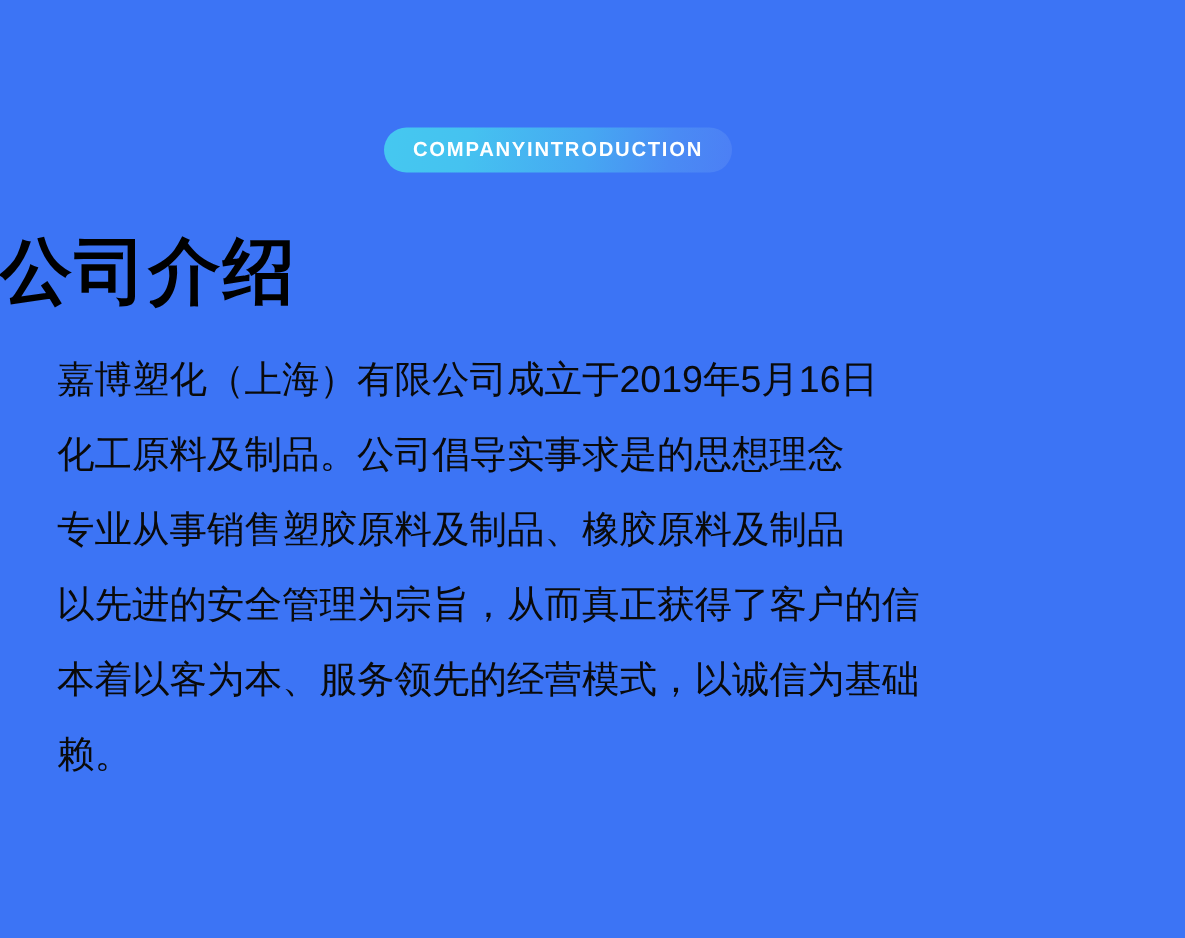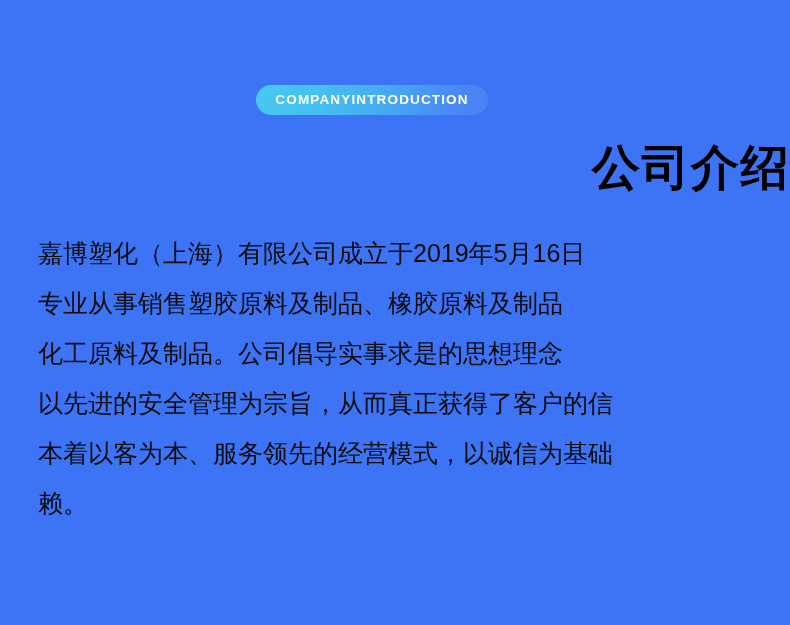--- a/index.html
+++ b/index.html
@@ -38,24 +38,24 @@
     color: #FFFFFF;
     font-size: 13.5px;
     font-weight: bold;
     letter-spacing: 1.15px;
     white-space: nowrap;
     vertical-align: top;
     box-sizing: border-box;
   }
   .title-row {
     position: absolute;
-    top: 108px;
+    top: 122px;
     left: 0;
     width: 790px;
-    text-align: right;
+    text-align: left;
   }
   .title {
     display: inline-block;
     color: #000000;
     font-size: 48px;
     font-weight: bold;
     letter-spacing: 1.5px;
     line-height: 56px;
     white-space: nowrap;
   }
@@ -82,20 +82,20 @@
   <div class="badge-row">
     <span class="badge">COMPANYINTRODUCTION</span>
   </div>
 
   <div class="title-row">
     <h1 class="title">公司介绍</h1>
   </div>
 
   <div class="body-text">
     <div class="body-line">嘉博塑化（上海）有限公司成立于2019年5月16日</div>
+    <div class="body-line">化工原料及制品。公司倡导实事求是的思想理念</div>
     <div class="body-line">专业从事销售塑胶原料及制品、橡胶原料及制品</div>
-    <div class="body-line">化工原料及制品。公司倡导实事求是的思想理念</div>
     <div class="body-line">以先进的安全管理为宗旨，从而真正获得了客户的信</div>
     <div class="body-line">本着以客为本、服务领先的经营模式，以诚信为基础</div>
     <div class="body-line">赖。</div>
   </div>
 
 </div>
 
 </body></html>

